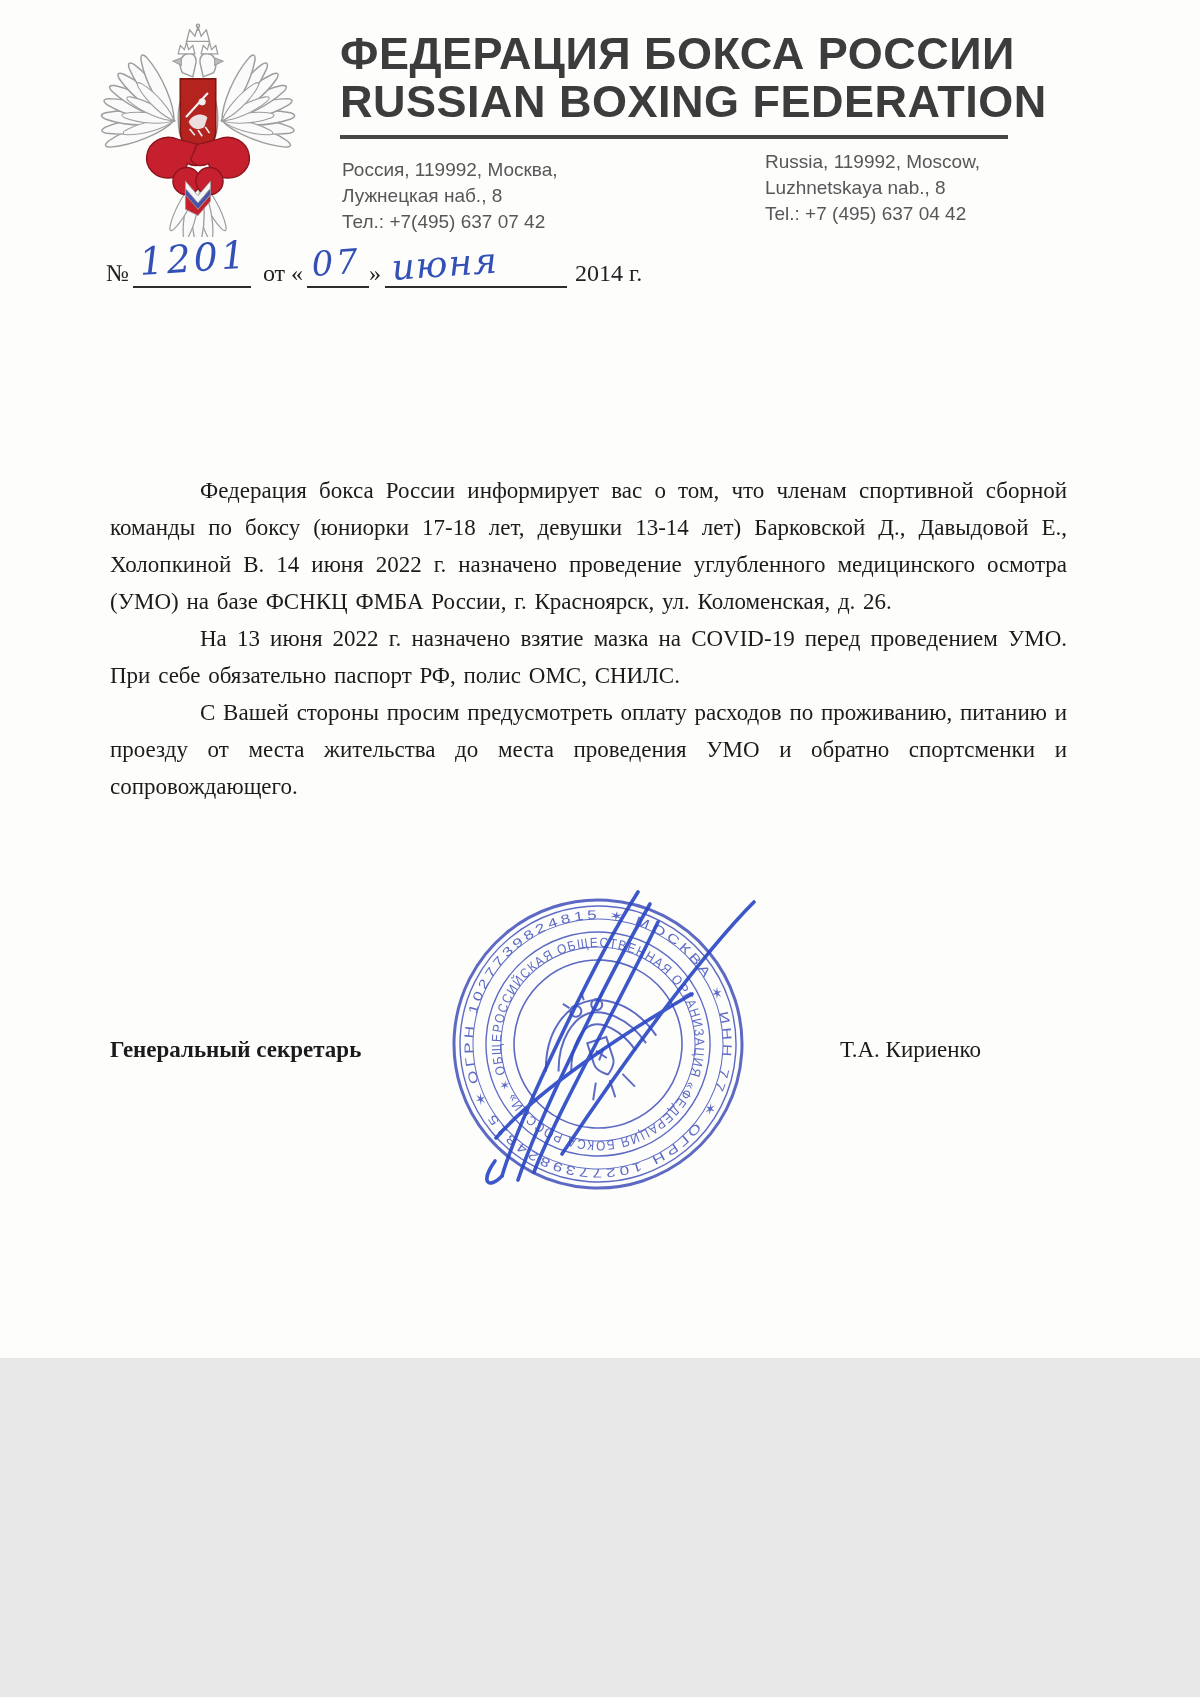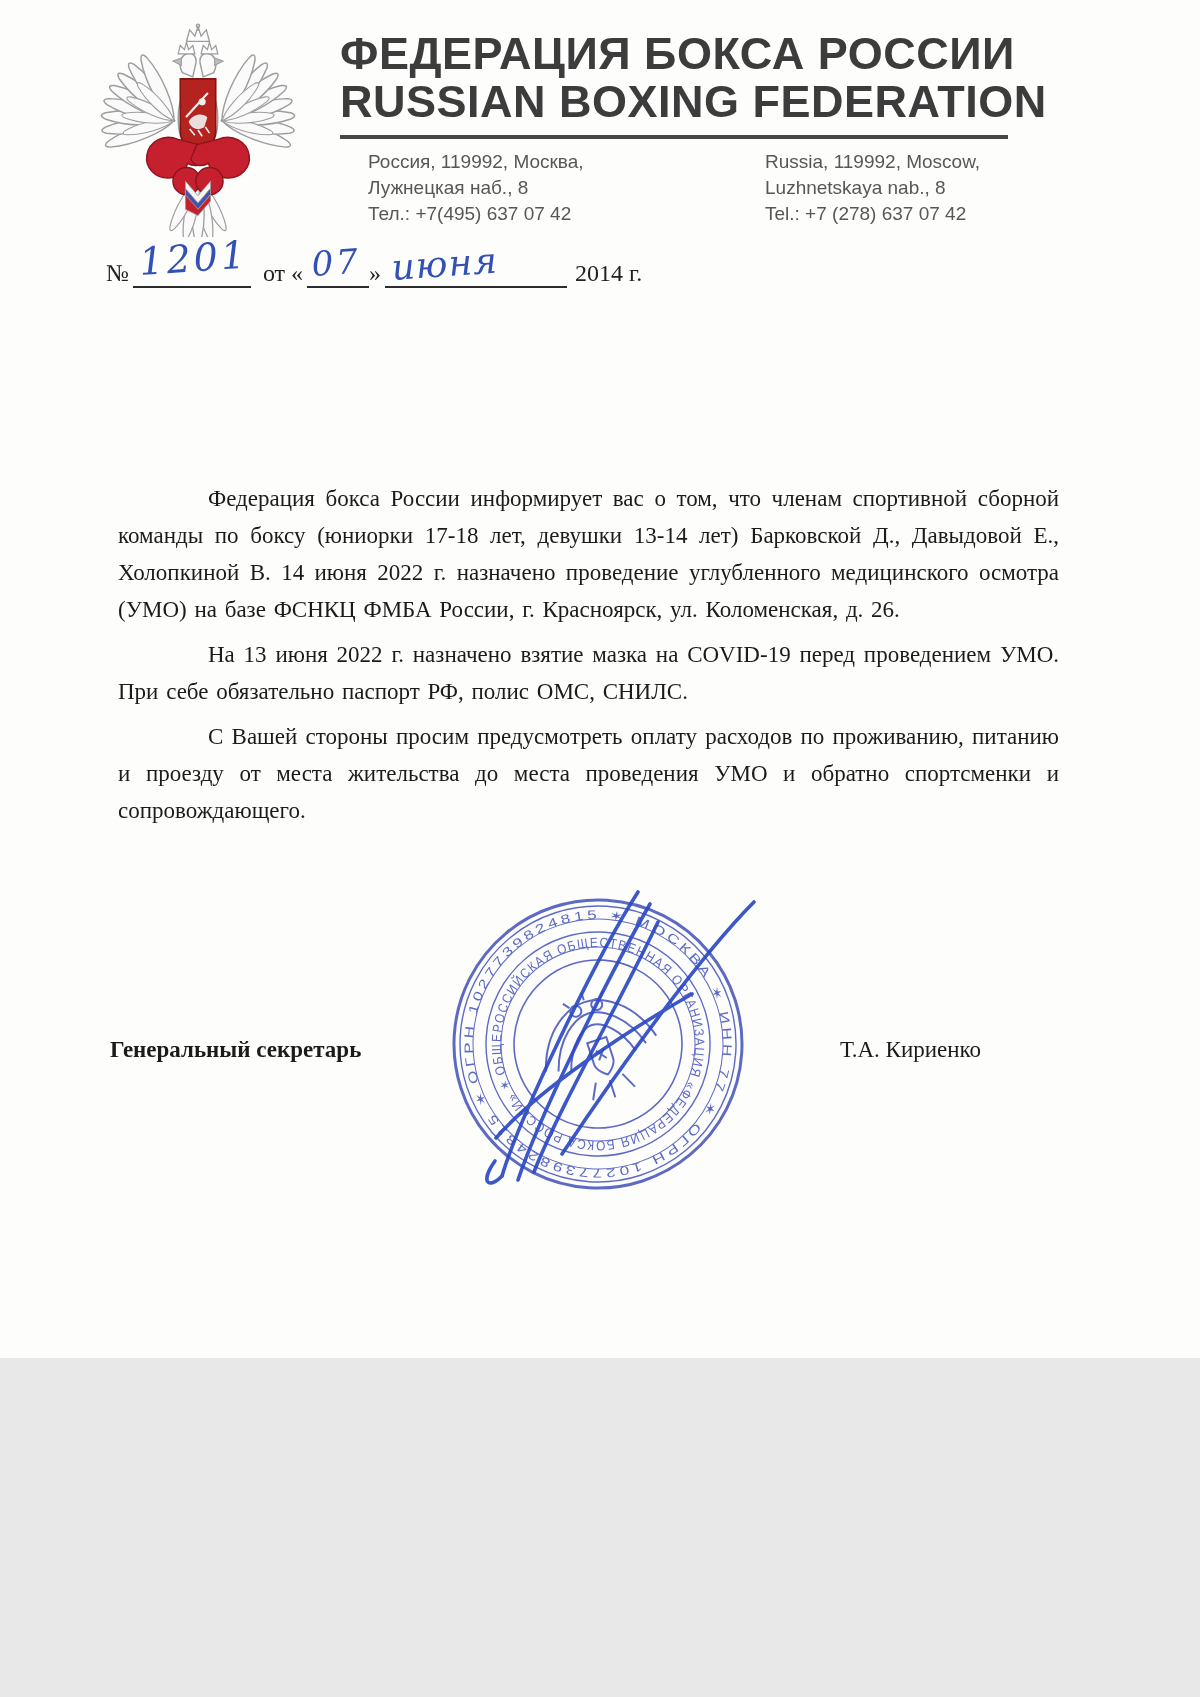--- a/index.html
+++ b/index.html
@@ -13,21 +13,21 @@
   .logo{position:absolute;left:78px;top:22px;width:240px;height:215px;}
   .head-right{position:absolute;left:340px;top:30px;width:668px;}
   .org-ru,.org-en{
     font-family:"Liberation Sans", sans-serif;font-weight:bold;
     font-size:45px;line-height:48px;color:#3c3c3c;letter-spacing:.5px;
     white-space:nowrap;margin:0;
   }
   .head-rule{border-top:4px solid #474747;margin-top:9px;}
   .addr-row{position:relative;margin-top:10px;height:80px;
     font-family:"Liberation Sans", sans-serif;font-size:19px;line-height:26px;color:#575757;}
-  .addr-ru{position:absolute;left:2px;top:0;white-space:pre-line;margin-left:26px;}
+  .addr-ru{position:absolute;left:2px;top:8px;white-space:pre-line;}
   .addr-en{position:absolute;left:425px;top:0;white-space:pre-line;}
   
   .ref-line{position:absolute;left:106px;top:236px;height:52px;
     display:flex;align-items:flex-end;font-size:24px;color:#222;}
   .ref-line .lbl{padding:0 4px 1px 0;}
   .blank{display:inline-block;border-bottom:2px solid #2d2d2d;position:relative;height:40px;}
   .blank.num{width:118px;}
   .blank.day{width:62px;}
   .blank.month{width:182px;}
   .hand{
@@ -36,21 +36,21 @@
     color:#3350b6;font-size:38px;letter-spacing:3px;white-space:nowrap;
     transform:rotate(-4deg);transform-origin:left bottom;
   }
   .blank.day .hand{font-size:34px;left:6px;}
   .blank.month .hand{font-size:36px;letter-spacing:1px;bottom:-2px;}
   
   .recipient{position:absolute;right:134px;top:300px;font-size:22.5px;color:#1b1b1b;}
   
   .body-text{position:absolute;left:110px;top:472px;width:957px;
     font-size:23px;line-height:37px;text-align:justify;}
-  .body-text p{margin:8px;text-indent:90px;word-spacing:2px;}
+  .body-text p{margin:0;text-indent:90px;word-spacing:2px;}
   
   .sig-title{position:absolute;left:110px;top:1037px;font-size:23px;font-weight:bold;}
   .sig-name{position:absolute;left:840px;top:1037px;font-size:23px;}
   .stamp-wrap{position:absolute;left:440px;top:872px;width:330px;height:340px;}
   
   .footer{position:absolute;left:103px;top:1540px;font-size:18px;line-height:30px;color:#2e2e2e;}
   .footer div{white-space:nowrap;}
 </style>
 </head>
 <body>
@@ -135,21 +135,21 @@
   <div class="head-right">
     <div class="org-ru">ФЕДЕРАЦИЯ БОКСА РОССИИ</div>
     <div class="org-en">RUSSIAN BOXING FEDERATION</div>
     <div class="head-rule"></div>
     <div class="addr-row">
       <div class="addr-ru">Россия, 119992, Москва,
 Лужнецкая наб., 8
 Тел.: +7(495) 637 07 42</div>
       <div class="addr-en">Russia, 119992, Moscow,
 Luzhnetskaya nab., 8
-Tel.: +7 (278) 637 07 42</div>
+Tel.: +7 (495) 637 04 42</div>
     </div>
   </div>
 
   <div class="ref-line">
     <span class="lbl">№</span>
     <span class="blank num">
       <span class="hand">1201</span>
     </span>
     <span class="lbl" style="padding-left:12px;margin-top:29px;">от «</span>
     <span class="blank day">

